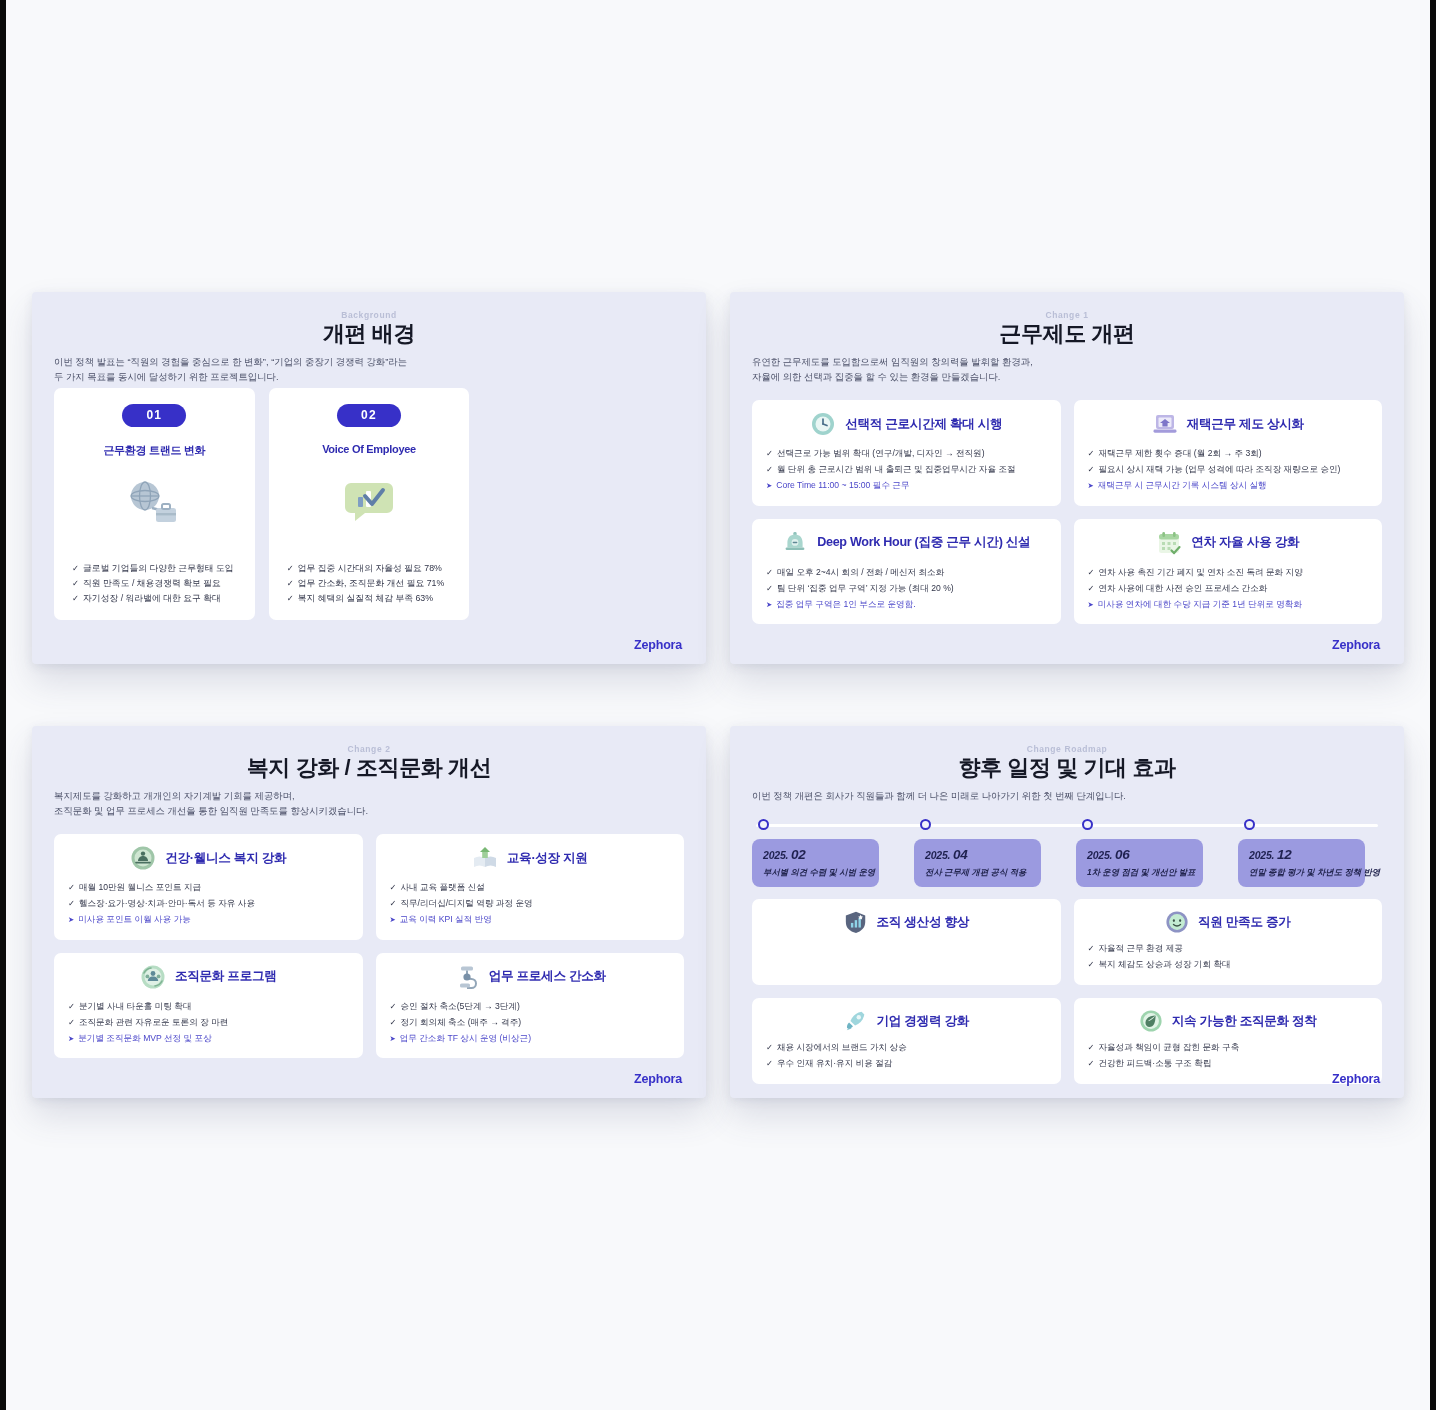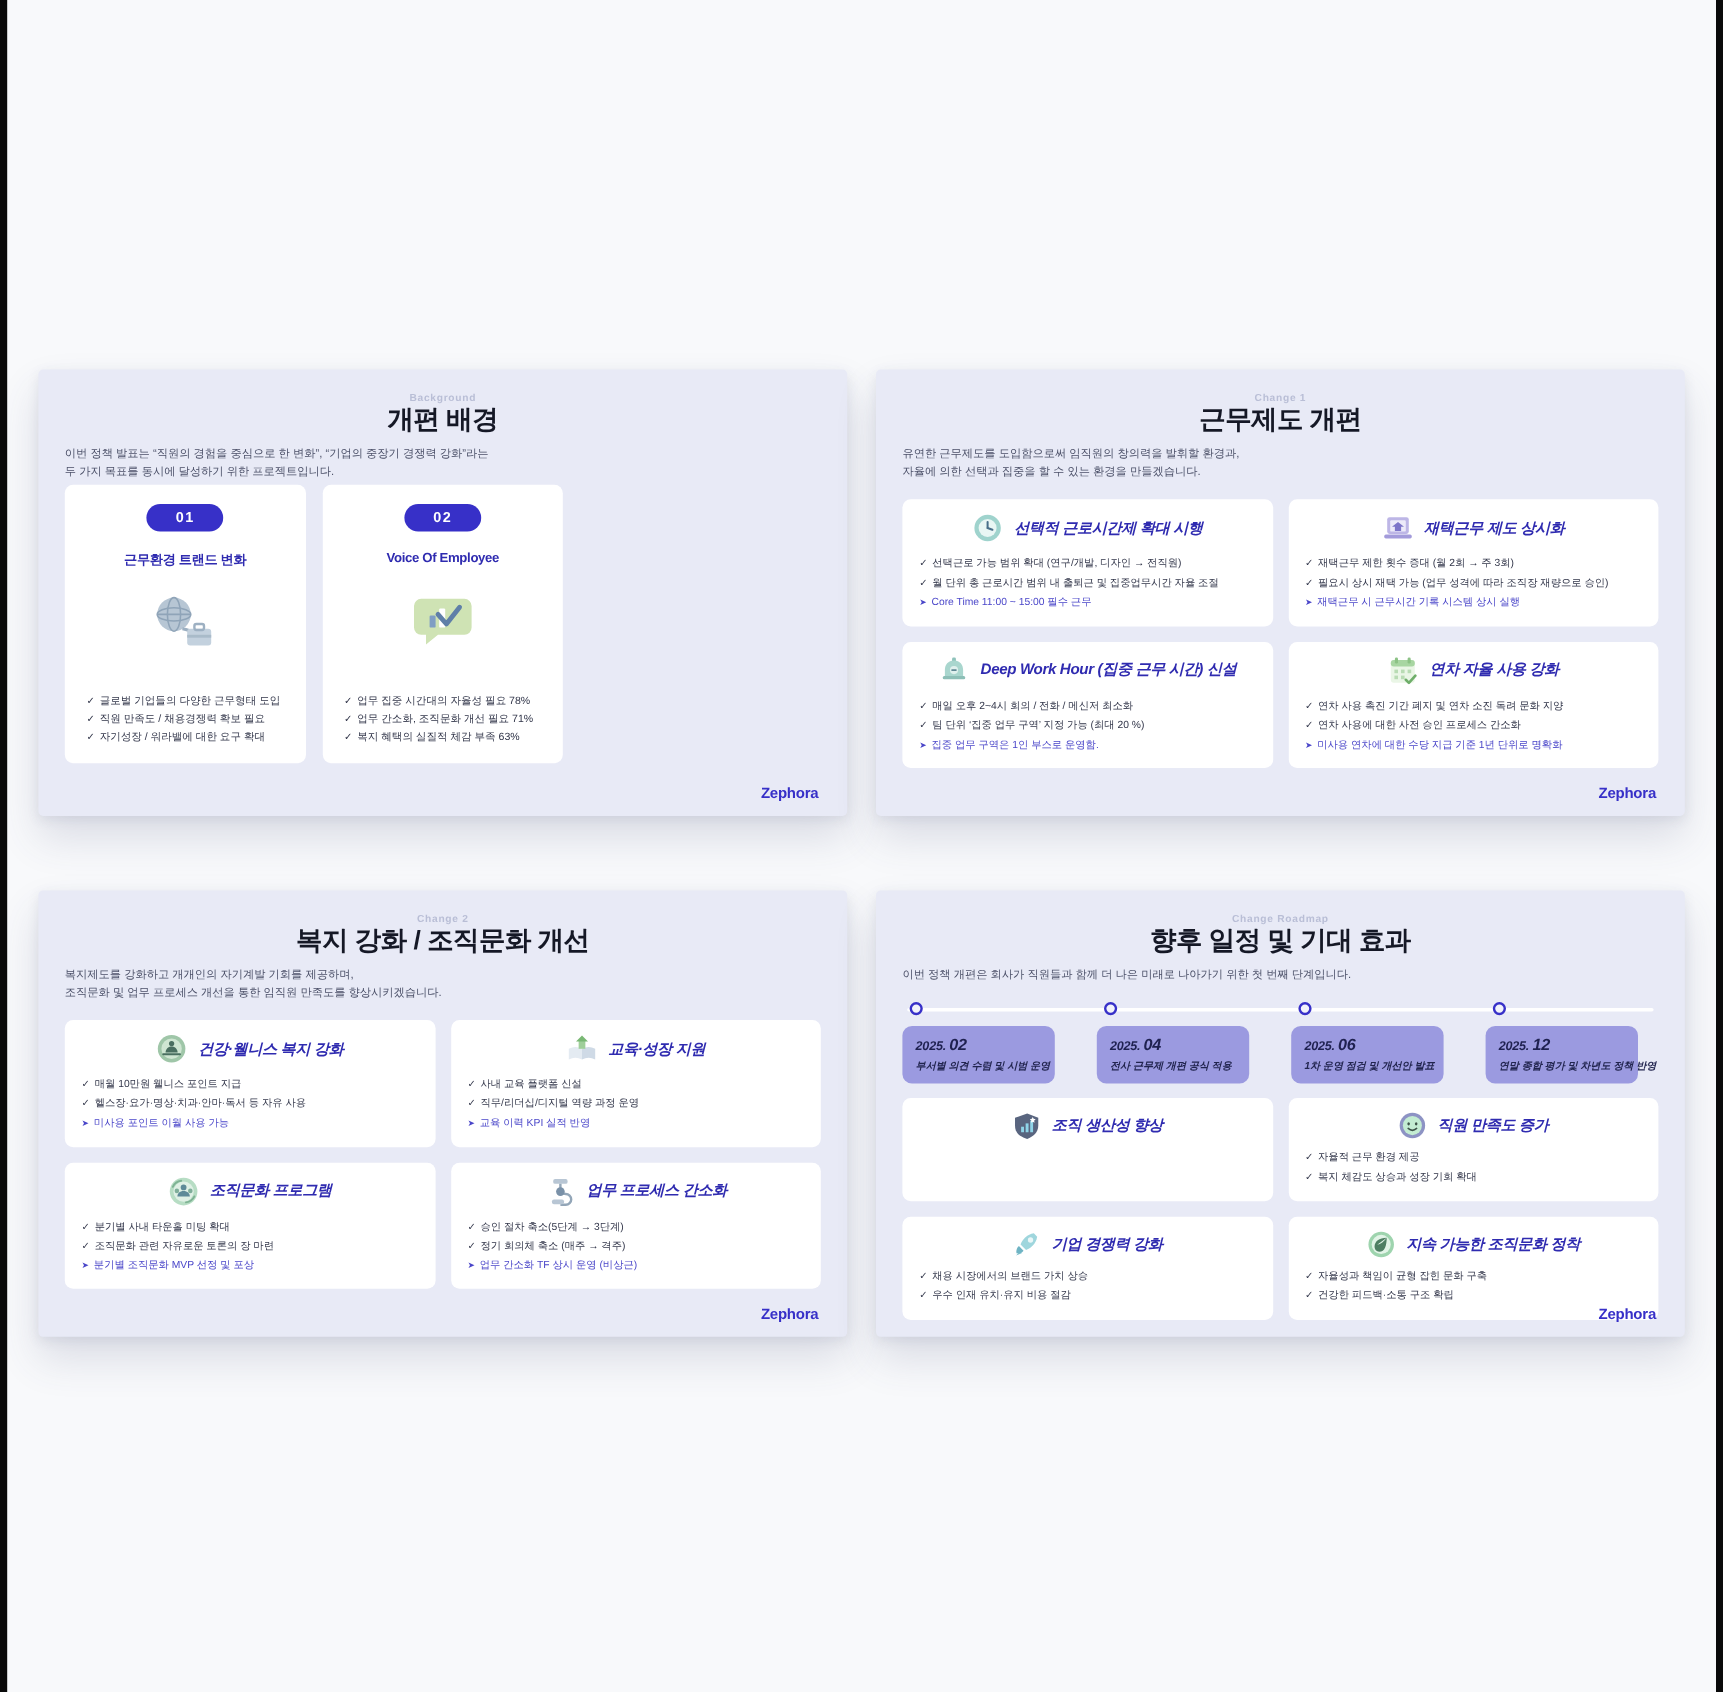--- a/index.html
+++ b/index.html
@@ -24,21 +24,21 @@
     top: 0;
     width: 1424px;
     height: 1410px;
     background: #f8f9fb;
     overflow: hidden;
   }
 
   .deck-grid {
     position: absolute;
     left: 26px;
-    top: 308px;
+    top: 292px;
     width: 1372px;
     display: grid;
     grid-template-columns: 674px 674px;
     grid-template-rows: auto auto;
     column-gap: 24px;
     row-gap: 62px;
   }
 
   
   .slide {
@@ -164,21 +164,20 @@
     border-radius: 7px;
     padding: 11px 14px 12px 14px;
     min-height: 98px;
   }
   .fcard-head {
     display: flex;
     align-items: center;
     justify-content: center;
     gap: 9px;
     margin-bottom: 9px;
-    font-style: italic;
   }
   .fcard-title {
     font-size: 12.6px;
     font-weight: 800;
     color: #2f2bb0;
     letter-spacing: -0.3px;
     white-space: nowrap;
   }
   .fcard-list li {
     list-style: none;

